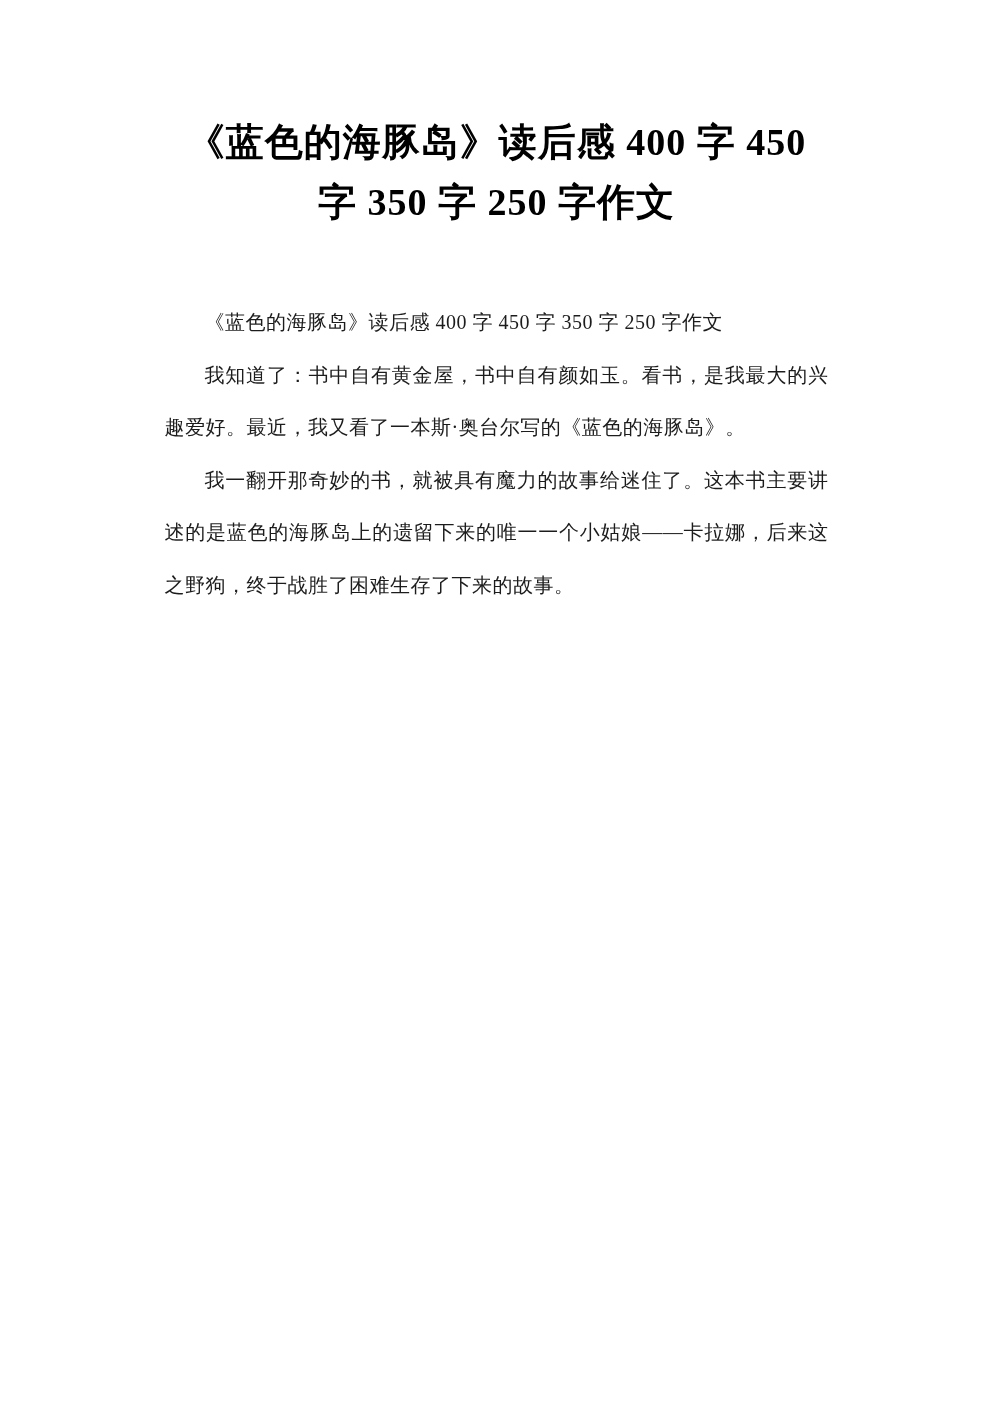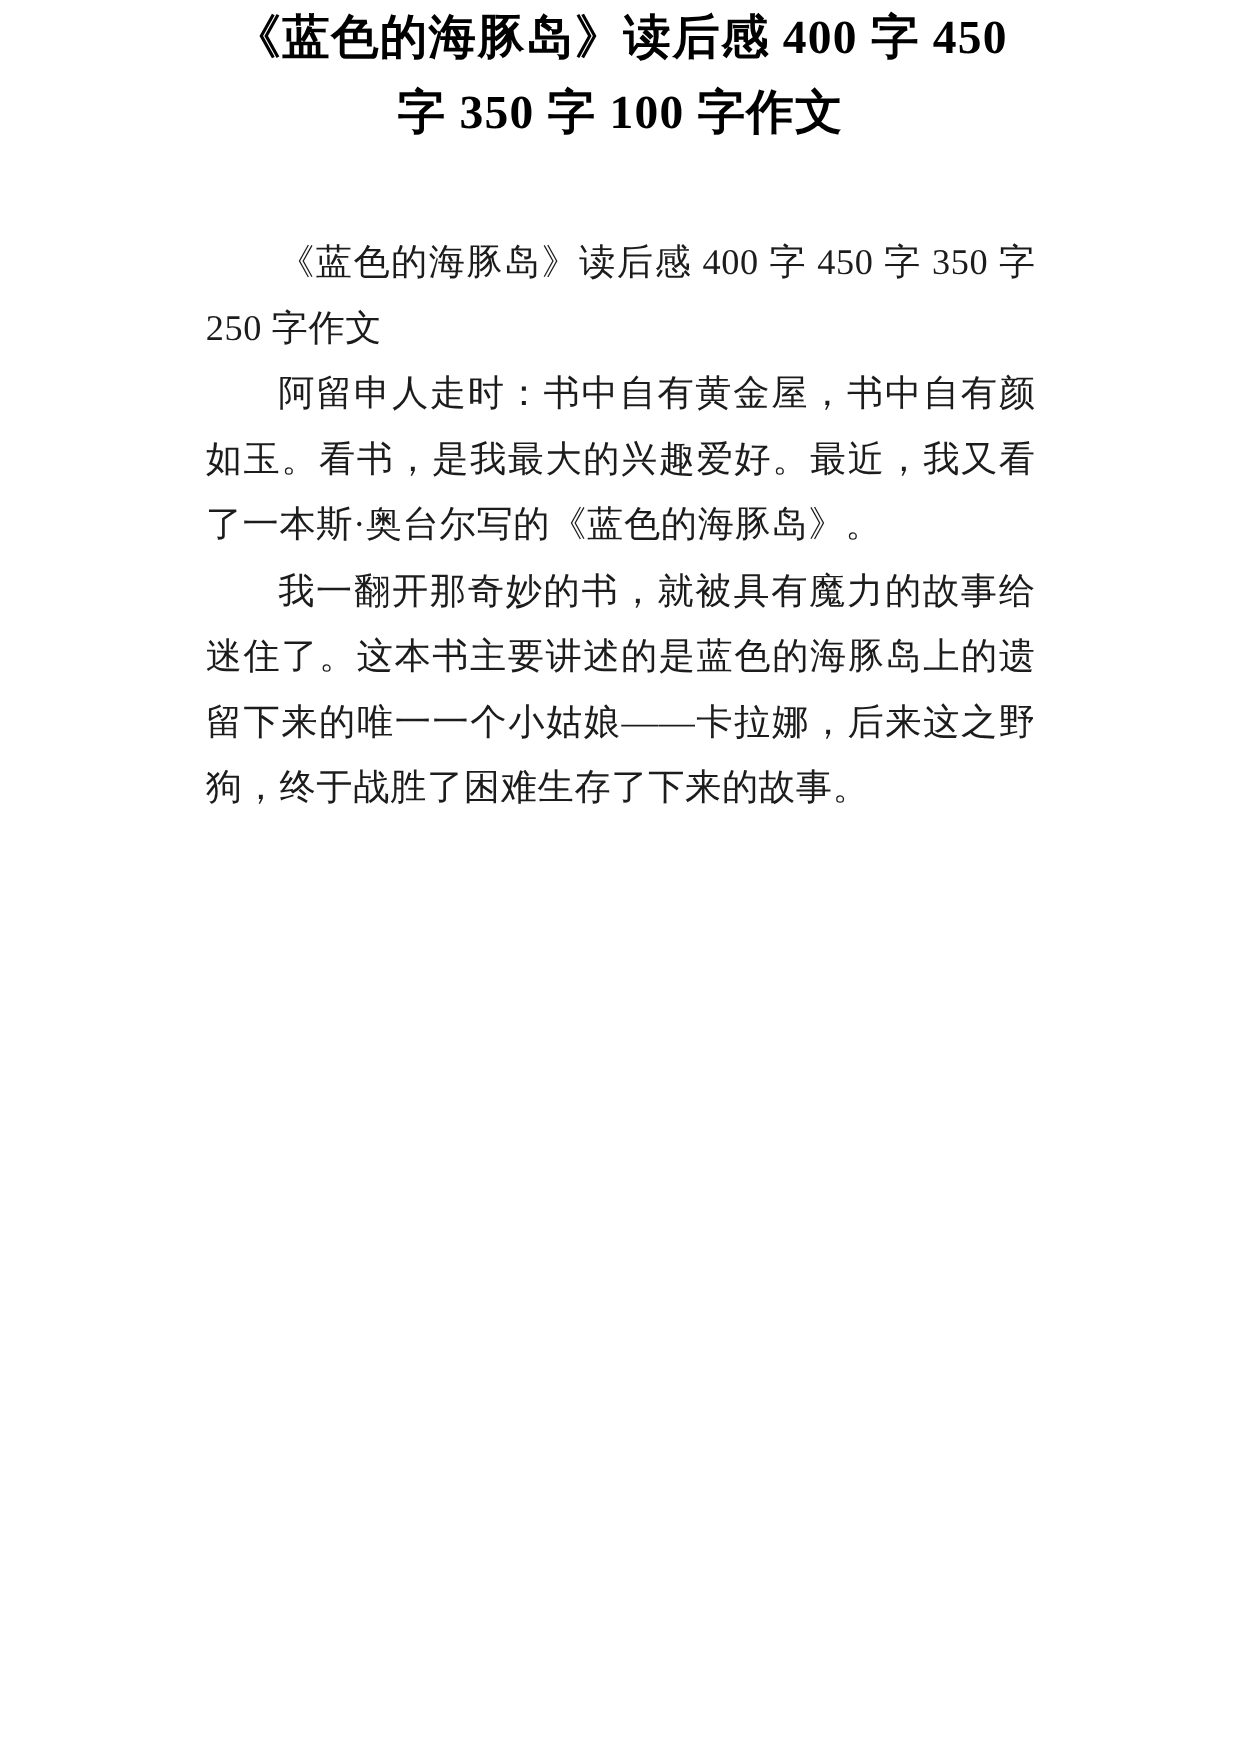--- a/index.html
+++ b/index.html
@@ -10,56 +10,57 @@
   }
   .page {
     width: 993px;
     height: 1404px;
     background: #ffffff;
     overflow: hidden;
   }
   .content {
     width: 664px;
     margin: 0 auto;
+    padding-top: 112px;
   }
   .doc-title {
     font-family: "Liberation Serif", "DejaVu Serif", serif;
     font-weight: 700;
     color: #000000;
     font-size: 38px;
     line-height: 60px;
     text-align: center;
     letter-spacing: 1px;
     margin-bottom: 64px;
   }
   .doc-body p {
-    font-size: 29px;
+    font-size: 20px;
     line-height: 52.5px;
     color: #1c1c1c;
     text-indent: 2em;
     text-align: justify;
     letter-spacing: 0.5px;
     margin: 0;
   }
 </style>
 </head>
 <body>
 
 <div class="page">
   <div class="content">
 
     <h1 class="doc-title">
       <span>《蓝色的海豚岛》读后感 400 字 450</span><br>
-      <span>字 350 字 100 字作文</span>
+      <span>字 350 字 250 字作文</span>
     </h1>
 
     <div class="doc-body">
 
         <p>《蓝色的海豚岛》读后感 400 字 450 字 350 字 250 字作文</p>
 
-        <p>阿留申人走时：书中自有黄金屋，书中自有颜如玉。看书，是我最大的兴趣爱好。最近，我又看了一本斯·奥台尔写的《蓝色的海豚岛》。</p>
+        <p>我知道了：书中自有黄金屋，书中自有颜如玉。看书，是我最大的兴趣爱好。最近，我又看了一本斯·奥台尔写的《蓝色的海豚岛》。</p>
 
         <p>我一翻开那奇妙的书，就被具有魔力的故事给迷住了。这本书主要讲述的是蓝色的海豚岛上的遗留下来的唯一一个小姑娘——卡拉娜，后来这之野狗，终于战胜了困难生存了下来的故事。</p>
 
       </div>
 
   </div>
 </div>
 
 </body></html>

